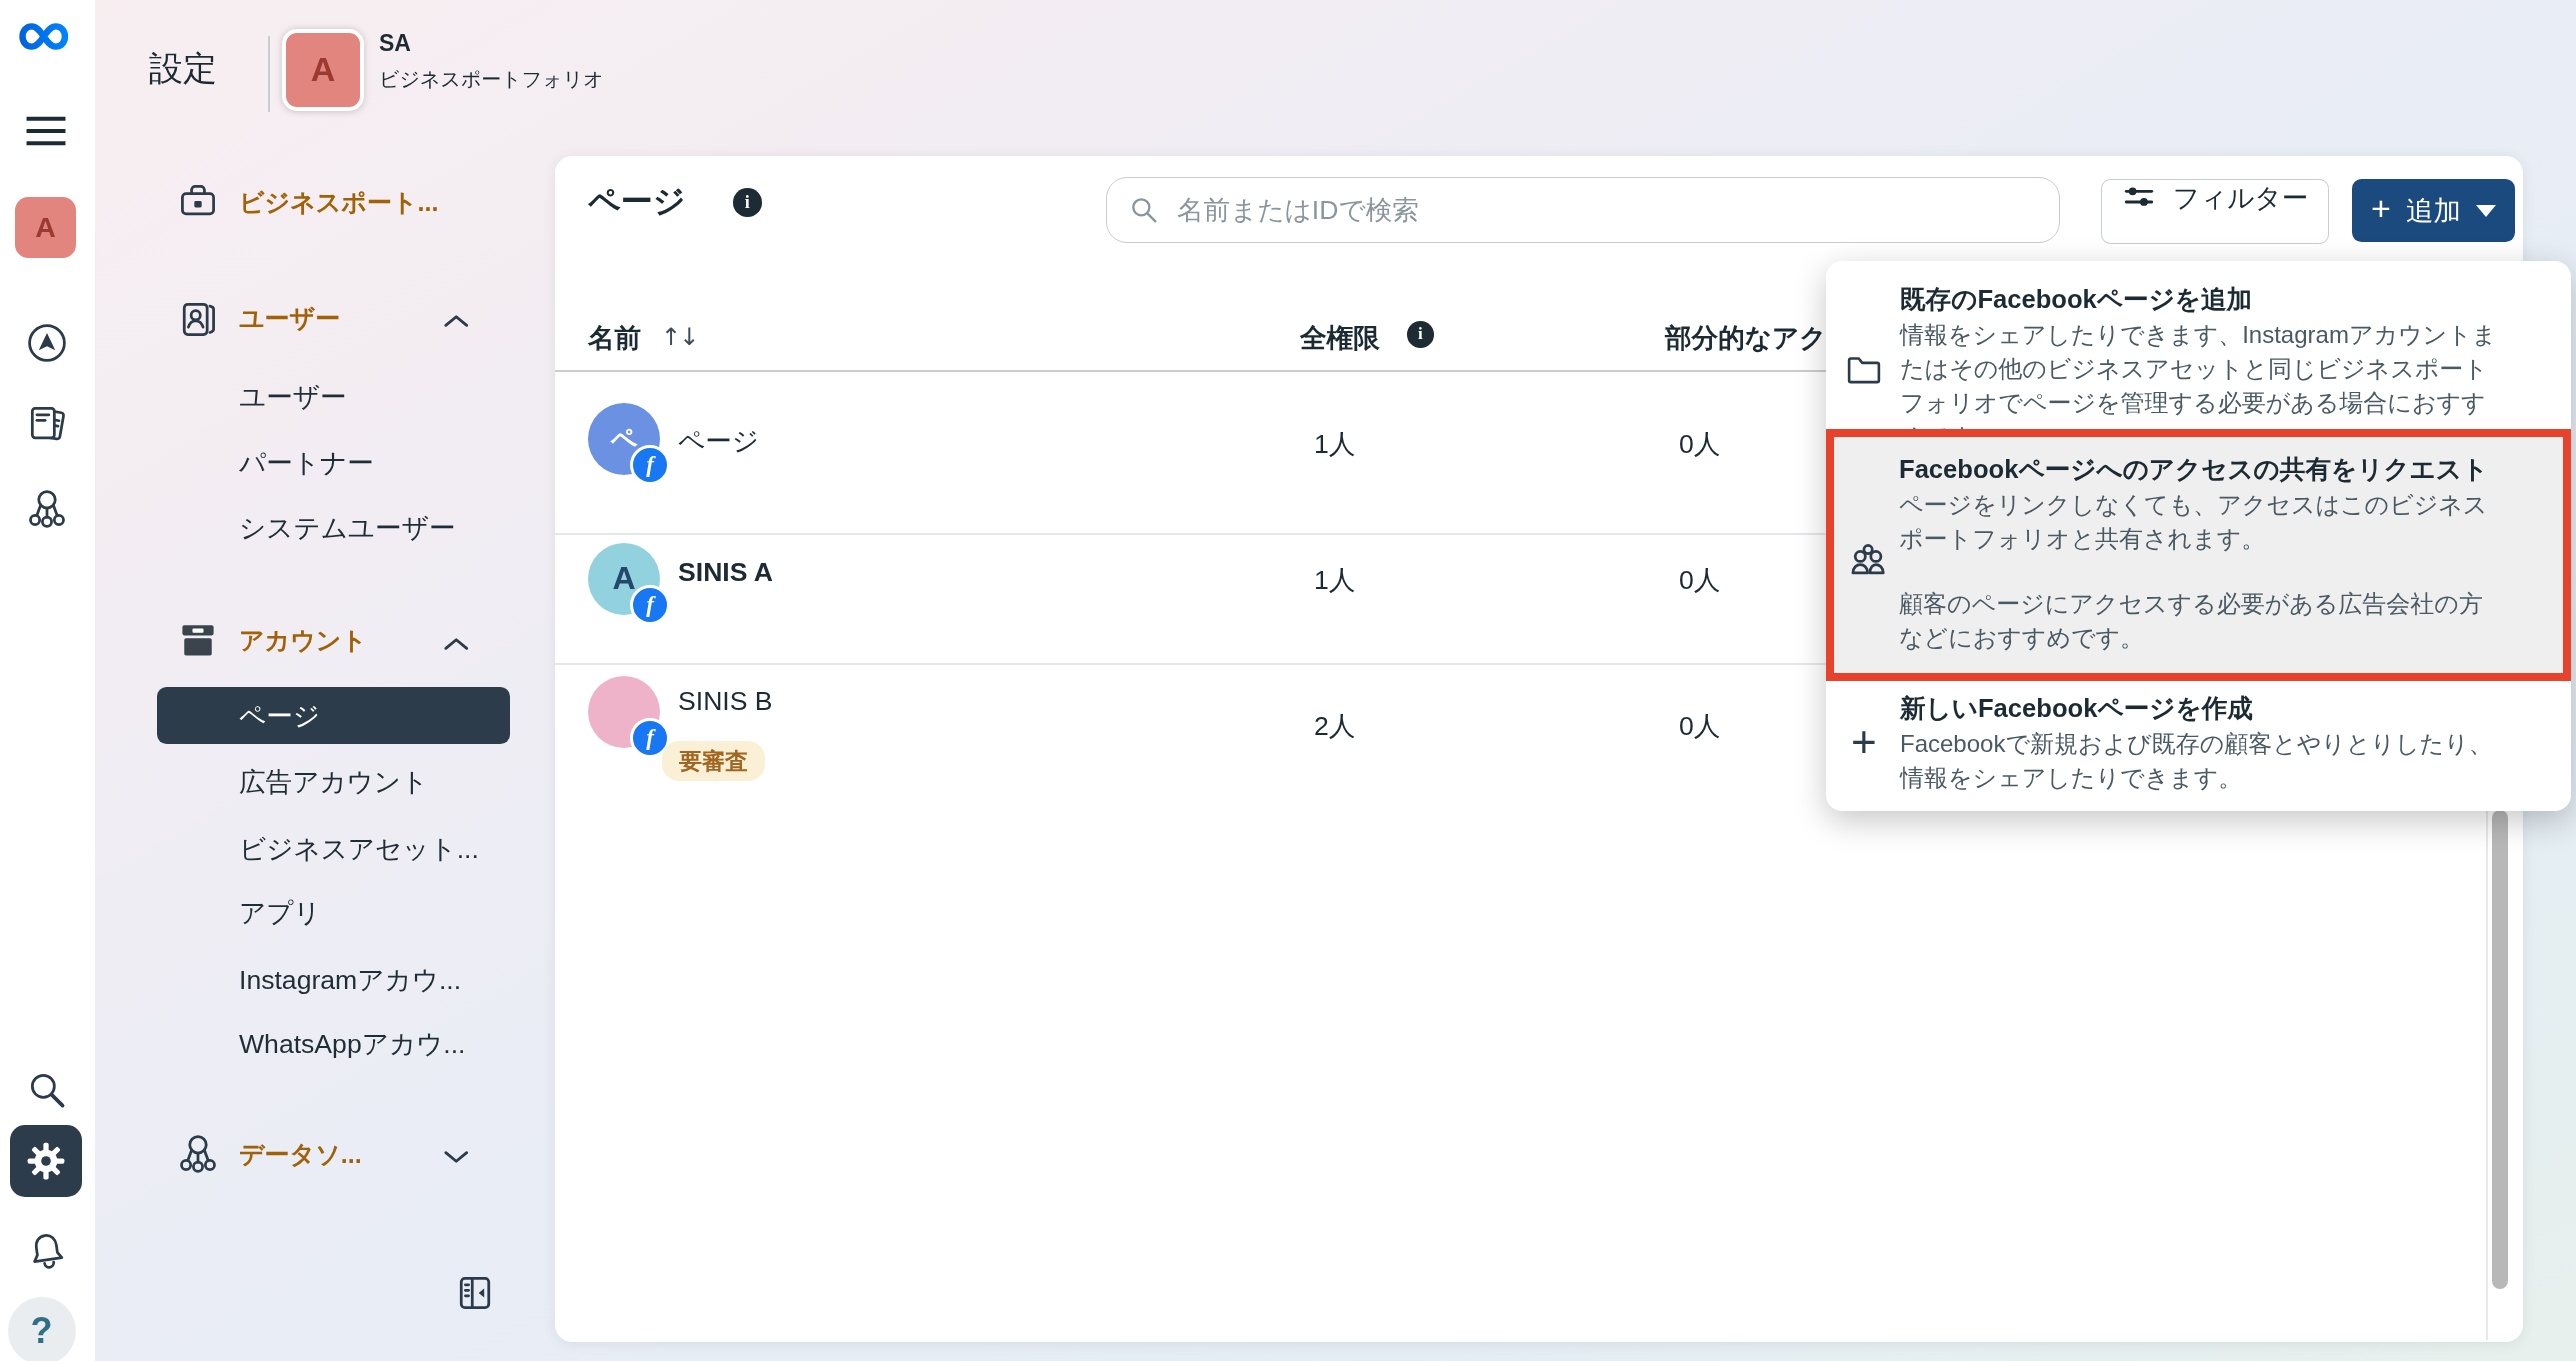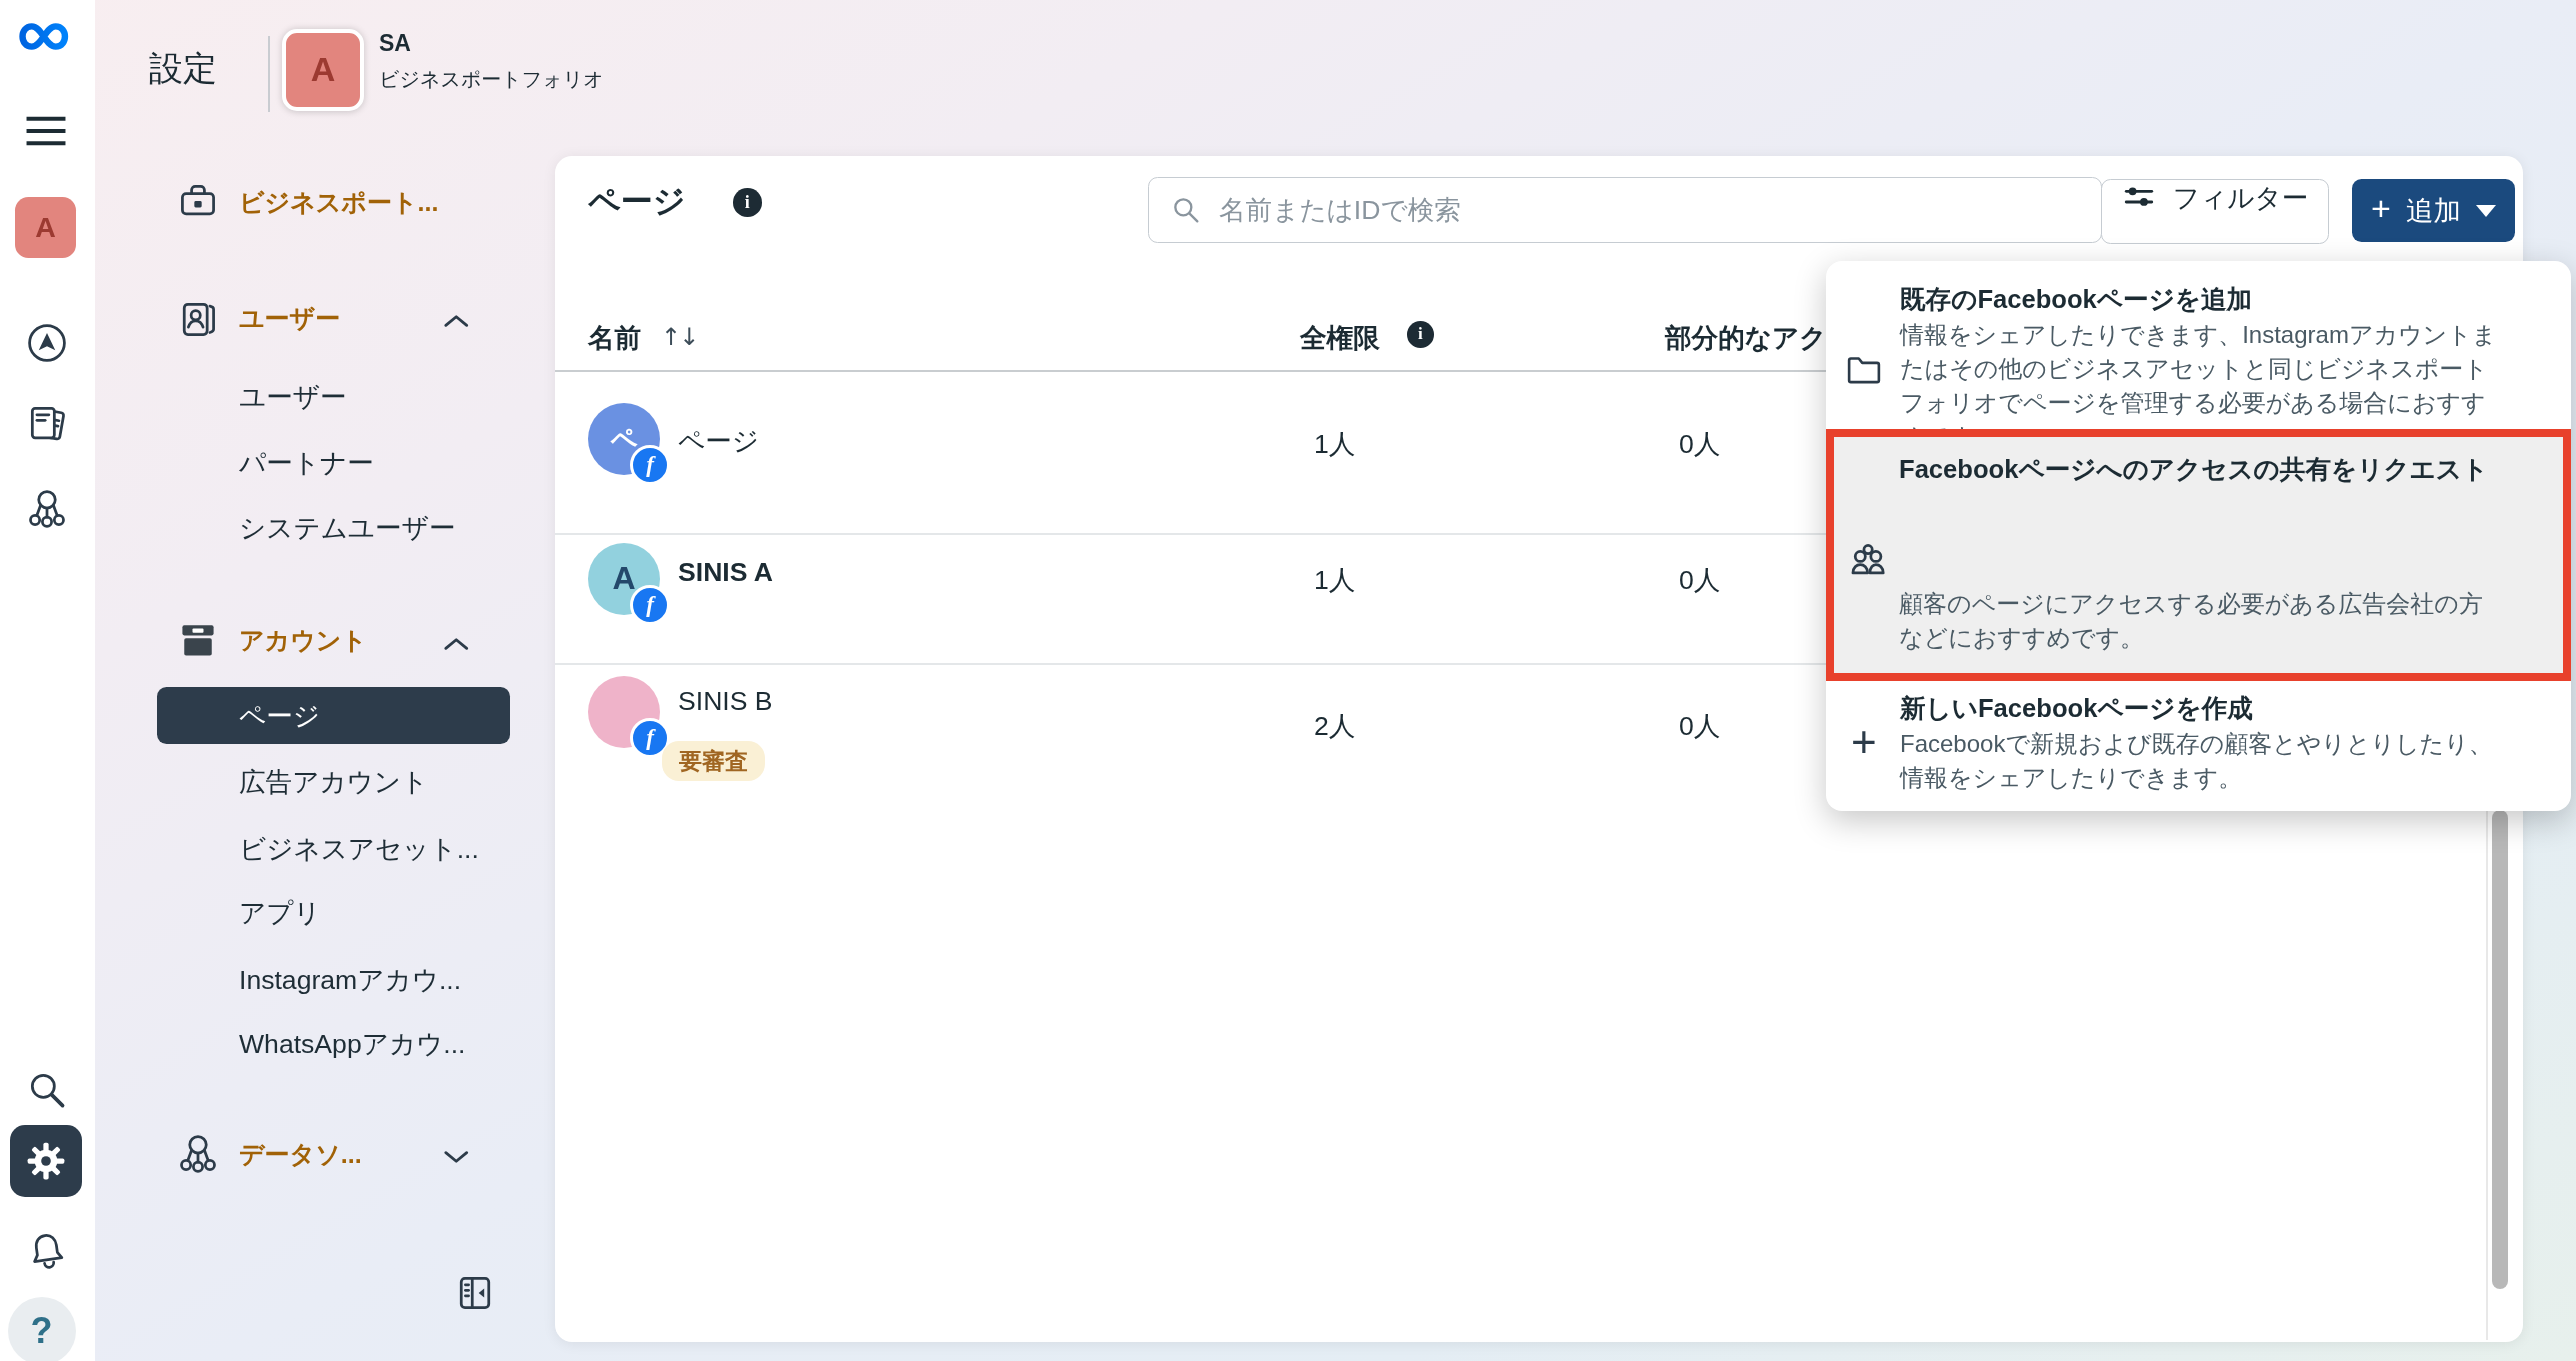--- a/index.html
+++ b/index.html
@@ -199,21 +199,21 @@
       <line x1="13.5" y1="21" x2="17" y2="21"></line>
       <line x1="13.5" y1="27" x2="17" y2="27"></line>
     <path d="M34 19l-6 5 6 5z" fill="#2c3b49" stroke="none"></path>
   </svg>
 
   <div class="abs card" style="left:555px;top:156px;width:1968px;height:1186px;">
 
     <div class="abs sec-title" style="left:33px;top:24px;">ページ</div>
     <div class="abs info-dot" style="left:178px;top:32px;">i</div>
 
-    <div class="abs search-box" style="left:593px;top:21px;width:952px;height:64px;">
+    <div class="abs search-box" style="left:551px;top:21px;width:952px;height:64px;border-radius:21px;">
       <svg style="margin:0 15px 0 21px;flex:none;" width="32" height="32" viewBox="0 0 48 48">
         <g stroke="#8a959e" fill="none" stroke-width="3.5" stroke-linecap="round">
           <circle cx="20" cy="20" r="12"></circle>
             <line x1="29" y1="29" x2="41" y2="41"></line>
         </g>
       </svg>
       <input type="text" value="" placeholder="名前またはIDで検索" style="">
     </div>
 
     <div class="abs btn-outline" style="left:1546px;top:23px;width:226px;height:63px;">
@@ -295,20 +295,21 @@
 
     <div class="abs hl-box" style="left:0;top:168px;width:745px;height:252px;">
       <svg class="abs icn" style="left:13.3px;top:102px;" width="44" height="44" viewBox="0 0 48 48">
         <circle cx="23" cy="11.5" r="4.5"></circle>
         <circle cx="14.5" cy="19" r="5.5"></circle>
           <circle cx="31.5" cy="19" r="5.5"></circle>
         <path d="M6.5 37c0-6 4-9 8-9s8 3 8 9z"></path>
         <path d="M25 37c0-6 3.5-9 6.5-9 4 0 8 3 8 9z"></path>
       </svg>
       <div class="abs mi-title" style="left:65px;top:15px;">Facebookページへのアクセスの共有をリクエスト</div>
+      <div class="abs mi-desc" style="left:65px;top:51px;width:607px;">ページをリンクしなくても、アクセスはこのビジネスポートフォリオと共有されます。</div>
       <div class="abs mi-desc" style="left:65px;top:150px;width:607px;">顧客のページにアクセスする必要がある広告会社の方などにおすすめです。</div>
     </div>
 
     <div class="abs" style="left:0;top:420px;width:745px;height:130px;">
       <div class="abs" style="left:25px;top:36px;font-size:44px;font-weight:300;color:#2c3b49;">+</div>
       <div class="abs mi-title" style="left:74px;top:9.5px;">新しいFacebookページを作成</div>
       <div class="abs mi-desc" style="left:74px;top:46px;width:607px;">Facebookで新規および既存の顧客とやりとりしたり、情報をシェアしたりできます。</div>
     </div>
   </div>
 

